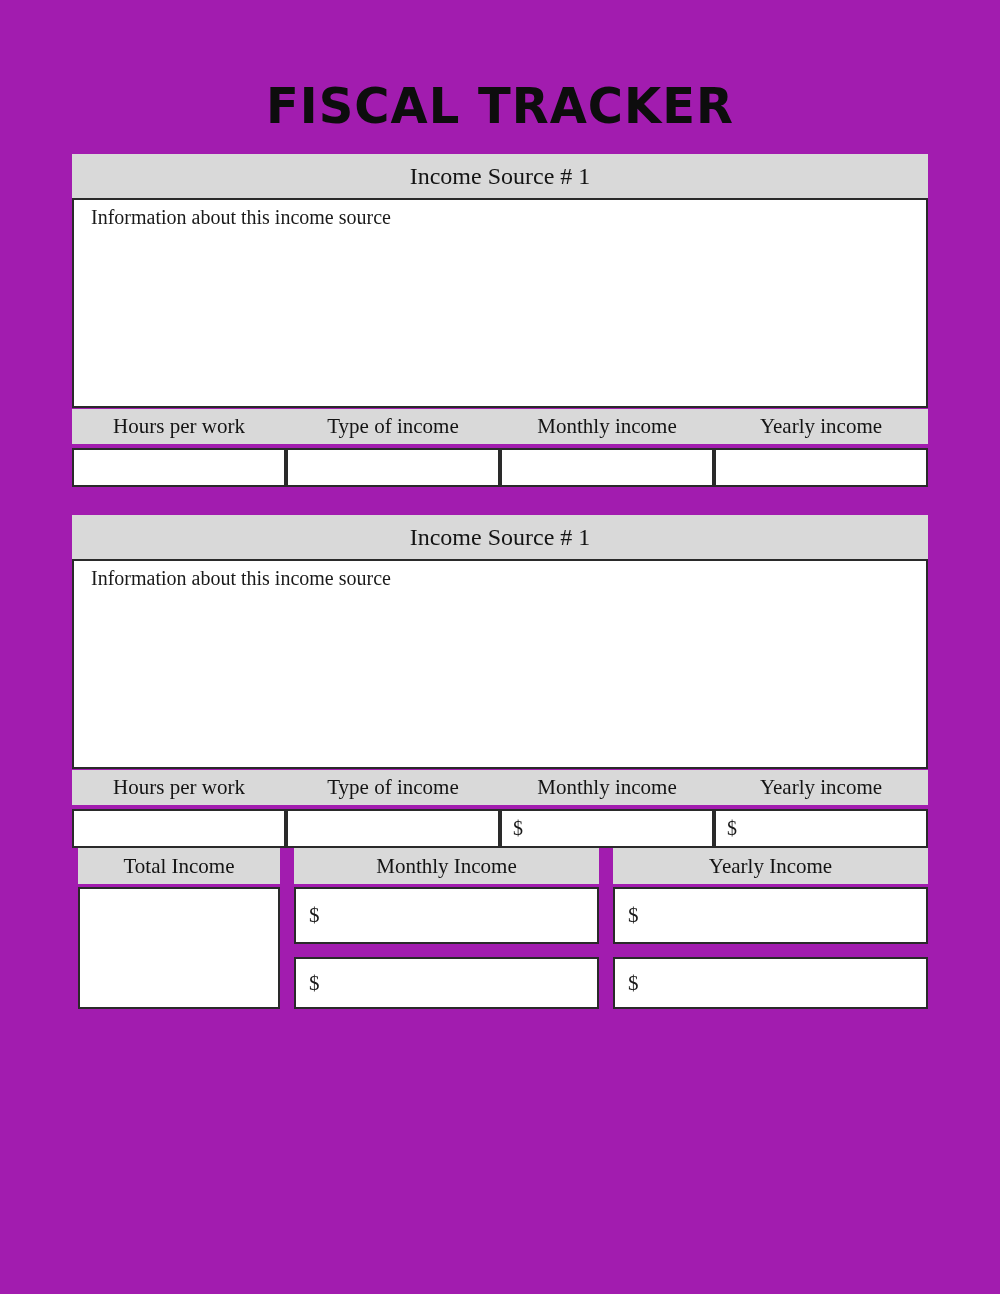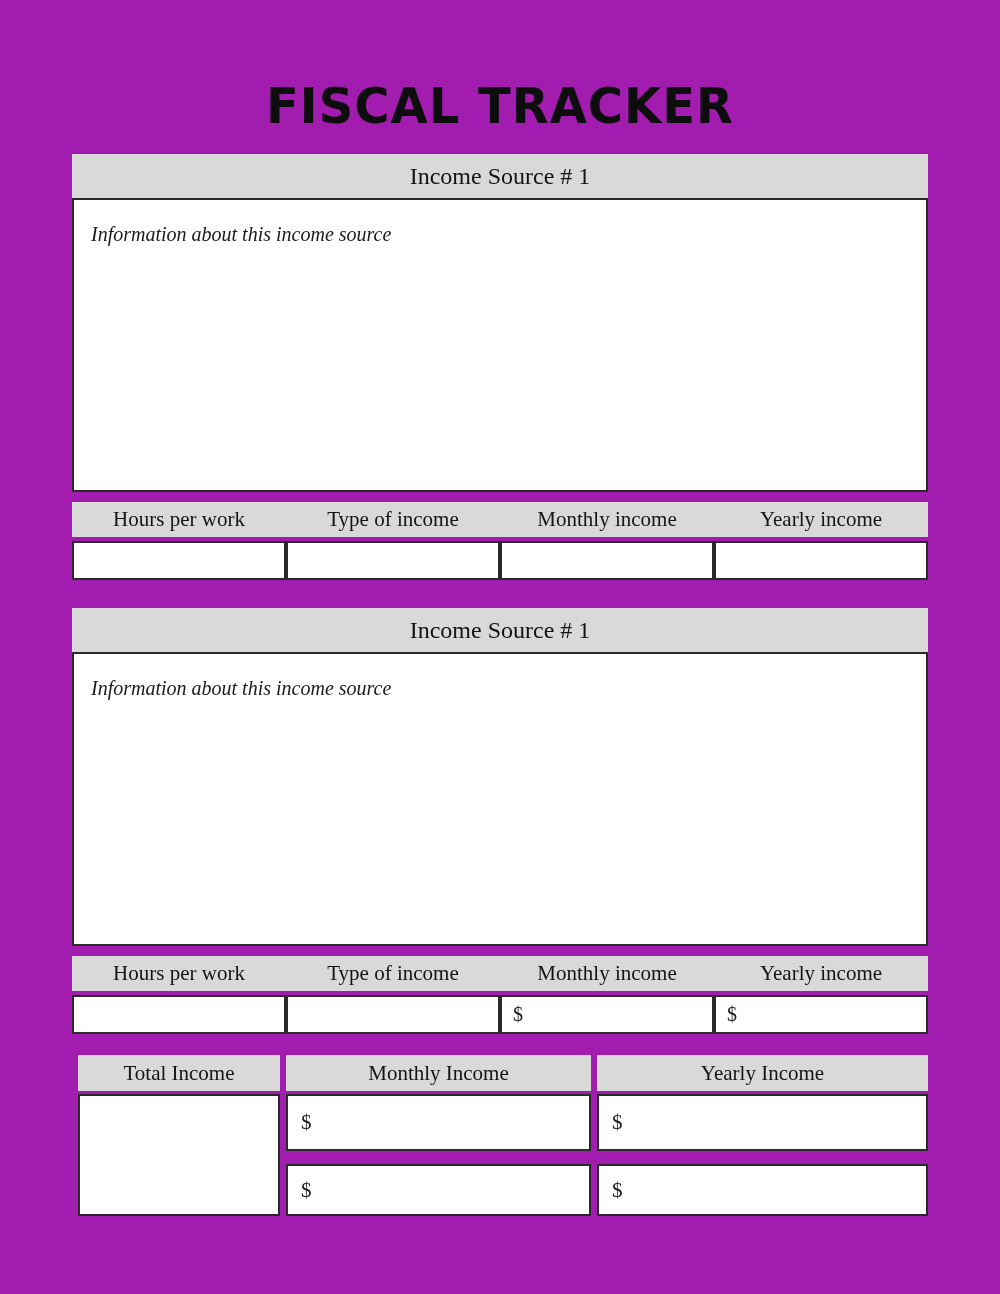--- a/index.html
+++ b/index.html
@@ -26,32 +26,31 @@
   }
   .section { margin-top:0; }
   .section-header {
     height:44px;
     background:#d9d9d9;
     display:flex; align-items:center; justify-content:center;
     font-size:24px;
     color:#141414;
   }
   .info-box {
-    height:294px;
+    height:210px;
     background:#ffffff;
     border:2px solid #2a2a2a;
-    padding:23px 17px;
+    padding:6px 17px;
     font-size:20px;
     color:#1a1a1a;
-    font-style:italic;
   }
   .fields-row {
     display:grid;
     grid-template-columns:repeat(4, 1fr);
-    margin-top:10px;
+    margin-top:1px;
   }
   .field-label {
     height:35px;
     background:#d9d9d9;
     display:flex; align-items:center; justify-content:center;
     font-size:21px;
     color:#141414;
   }
   .field-input {
     height:39px;
@@ -61,22 +60,21 @@
     display:flex; align-items:center;
     padding:0 11px;
     font-size:20px;
     color:#1a1a1a;
   }
   .sec-1 { margin-top:20px; }
   .sec-2 { margin-top:28px; }
   .totals-row {
     display:grid;
     grid-template-columns:202px 305px 1fr;
-    column-gap:6px;
-    margin-top:21px;
+    column-gap:14px;
     padding-left:6px;
   }
   .totals-label {
     height:36px;
     background:#d9d9d9;
     display:flex; align-items:center; justify-content:center;
     font-size:21px;
     color:#141414;
   }
   .total-box {

